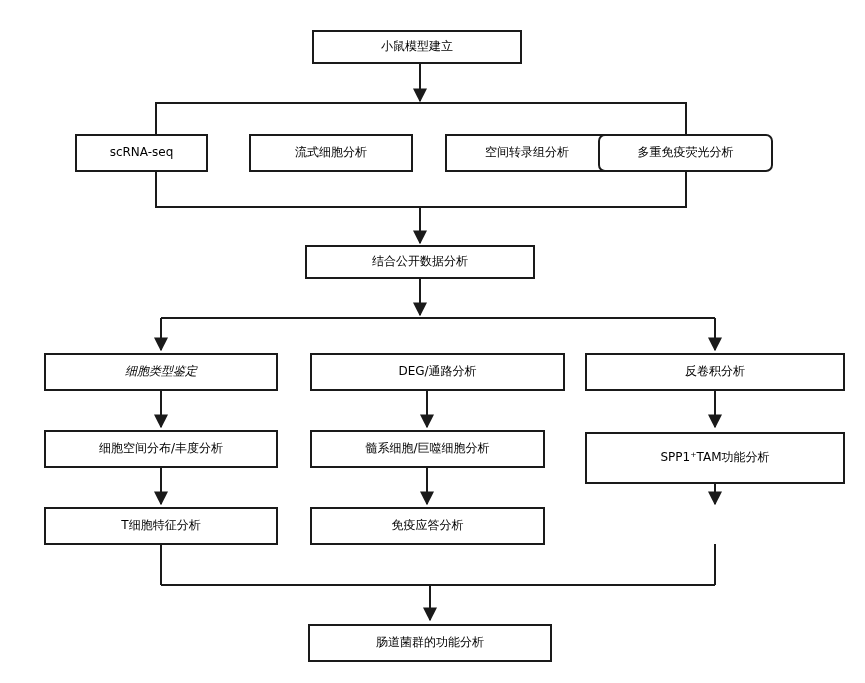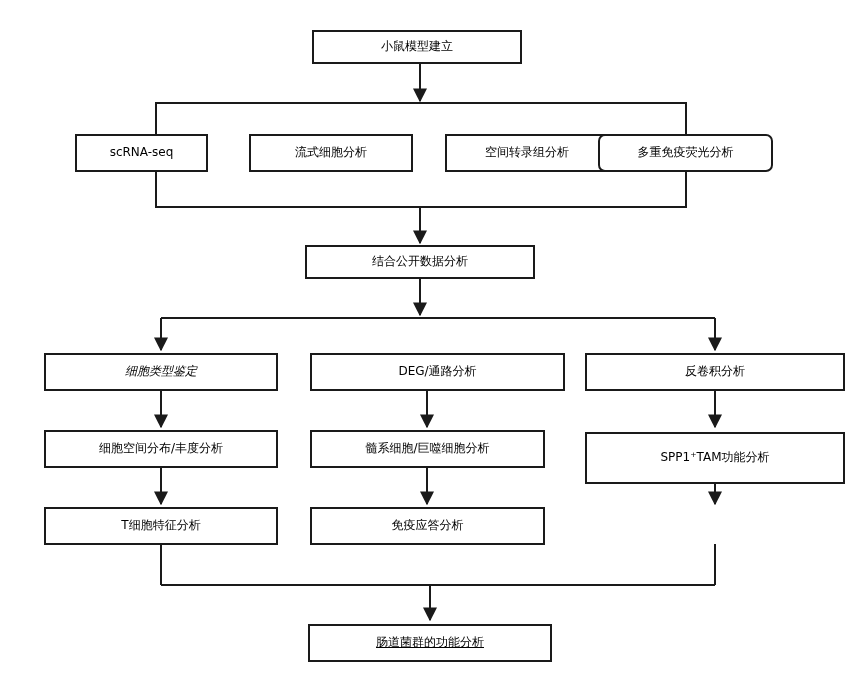--- a/index.html
+++ b/index.html
@@ -89,15 +89,15 @@
   <div class="node" style="left:310px; top:353px; width:255px; height:38px;">DEG/通路分析</div>
   <div class="node" style="left:585px; top:353px; width:260px; height:38px;">反卷积分析</div>
 
   <div class="node" style="left:44px; top:430px; width:234px; height:38px;">细胞空间分布/丰度分析</div>
   <div class="node" style="left:310px; top:430px; width:235px; height:38px;">髓系细胞/巨噬细胞分析</div>
   <div class="node" style="left:585px; top:432px; width:260px; height:52px;">SPP1⁺TAM功能分析</div>
 
   <div class="node" style="left:44px; top:507px; width:234px; height:38px;">T细胞特征分析</div>
   <div class="node" style="left:310px; top:507px; width:235px; height:38px;">免疫应答分析</div>
 
-  <div class="node" style="left:308px; top:624px; width:244px; height:38px;text-decoration:underline;">肠道菌群的功能分析</div>
+  <div class="node" style="left:308px; top:624px; width:244px; height:38px;">肠道菌群的功能分析</div>
 
 </div>
 
 </body></html>

